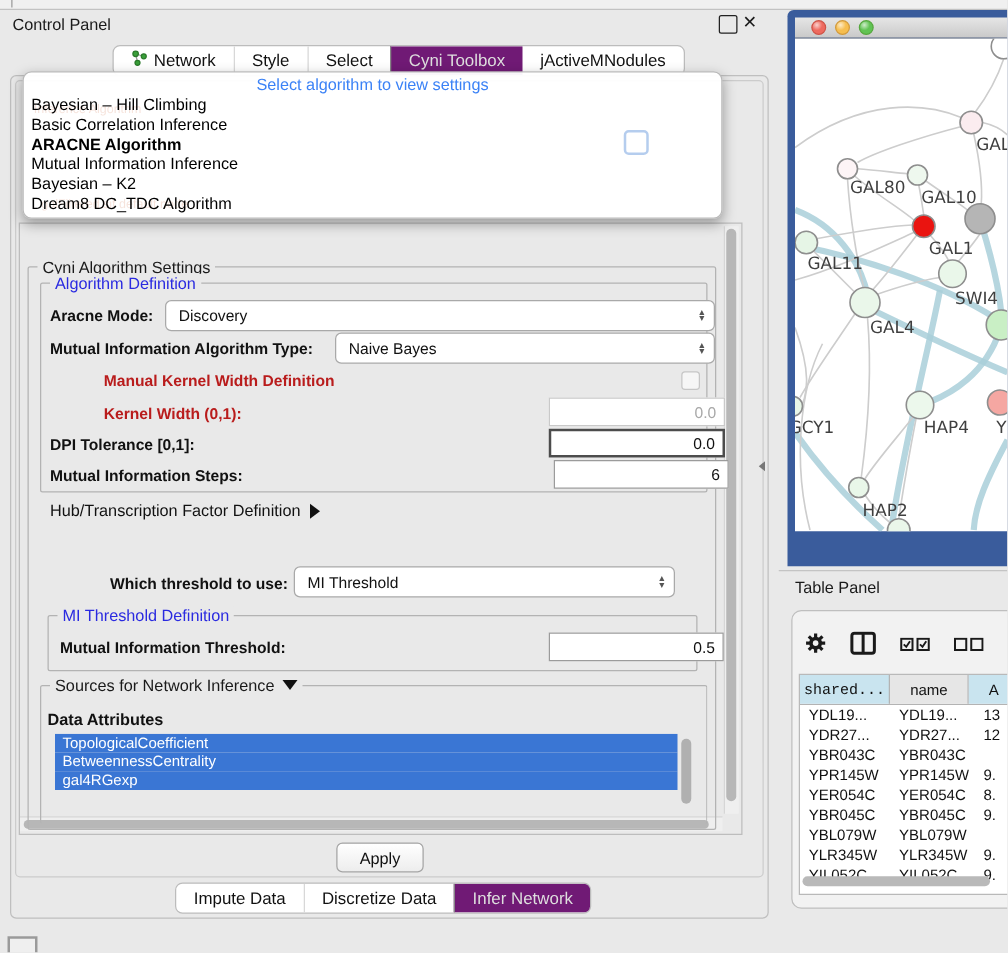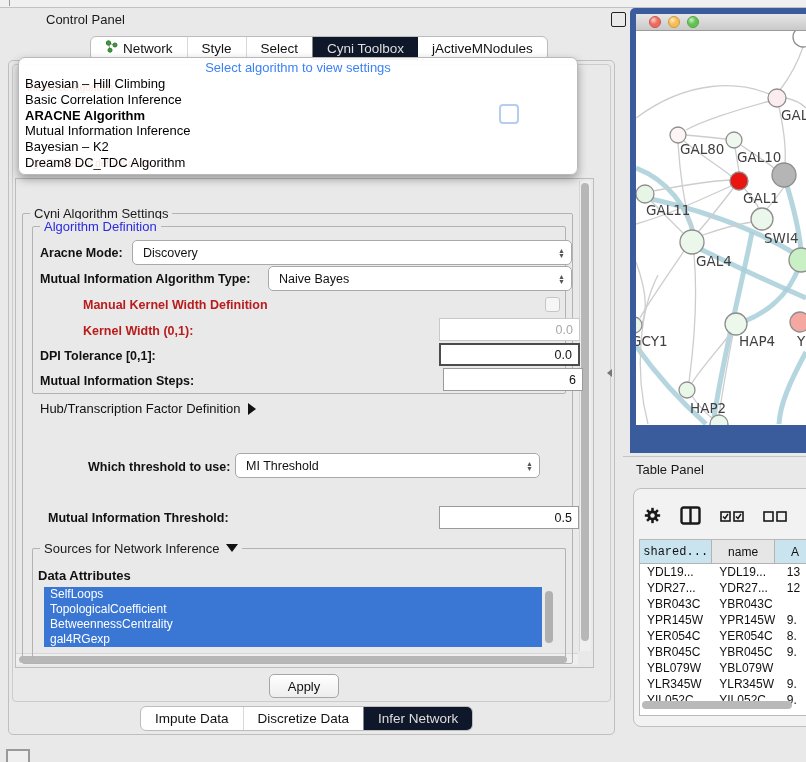--- a/index.html
+++ b/index.html
@@ -5,30 +5,30 @@
   html,body{margin:0;padding:0;}
   body{font-family:"Liberation Sans","DejaVu Sans",sans-serif;background:#e9e9e9;}
   #screen{position:relative;width:806px;height:762px;overflow:hidden;background:#e9e9e9;}
   .abs{position:absolute;}
 
   
   #top-strip{left:0;top:0;width:806px;height:7px;background:#f0f0f0;border-bottom:1px solid #c2c2c2;}
   #top-tick{left:9px;top:0;width:1px;height:6px;background:#9a9a9a;}
 
   
-  #cp-titlebar{left:0;top:8px;width:622px;height:24px;margin-left:36px;}
+  #cp-titlebar{left:0;top:8px;width:622px;height:24px;}
   #cp-title{left:10px;top:4px;font-size:13px;color:#1a1a1a;}
   #cp-float{left:575px;top:4px;width:13px;height:13px;border:1.5px solid #222;border-radius:2px;background:transparent;}
   #cp-close{left:594px;top:1px;font-size:14px;font-weight:bold;color:#1a1a1a;}
 
   
   #top-tabs{left:90px;top:36px;height:23px;display:flex;background:#fff;border:1px solid #bcbcbc;border-radius:6px;overflow:hidden;}
   .tab{display:flex;align-items:center;gap:5px;padding:0 14px;font-size:13.5px;color:#111;line-height:22px;border-left:1px solid #d8d8d8;}
   .tab:first-child{border-left:none;}
-  .tab.selected{background:#0f172a;color:#dedede;border-left-color:#868686;}
+  .tab.selected{background:#701a75;color:#dedede;border-left-color:#868686;}
   .tab.selected + .tab{border-left:none;}
 
   
   #cp-outer{left:8px;top:60px;width:605px;height:673px;border:1px solid #bfbfbf;border-radius:5px;background:#e9e9e9;}
   #cp-inner{left:12px;top:64px;width:597px;height:636px;border:1px solid #cccccc;border-radius:4px;background:#e9e9e9;}
 
   
   #algo-dropdown{left:18px;top:57px;width:558px;height:116px;background:rgba(255,255,255,0.96);border:1px solid #b9b9b9;border-radius:7px;box-shadow:0 4px 10px rgba(0,0,0,0.35);z-index:40;}
   #algo-placeholder{left:0;top:2px;width:100%;text-align:center;color:#3b82f6;font-size:13px;}
   #algo-options{left:0;top:18px;width:100%;}
@@ -192,29 +192,31 @@
 
   <div class="lbl" style="left:88px;top:460px;">Which threshold to use:</div>
   <div class="combo" style="left:235px;top:453px;width:293px;height:23px;">
     <span>MI Threshold</span>
     <span class="stepper">
         <span>▲</span>
         <span>▼</span>
       </span>
   </div>
 
+  <div class="group" style="left:38px;top:492px;width:518px;height:43px;">
+    <span class="group-title gt-blue" style="background:#e9e9e9;">MI Threshold Definition</span>
+  </div>
   <div class="lbl" style="left:48px;top:511px;">Mutual Information Threshold:</div>
   <div class="field" style="left:420px;top:506px;width:132px;height:21px;">0.5</div>
 
   <div class="group" style="left:32px;top:548px;width:532px;height:110px;border-bottom:none;">
     <span class="group-title gt-black"><span>Sources for Network Inference</span><span class="tri-down"></span></span>
   </div>
   <div class="lbl" style="left:38px;top:568px;font-size:13px;">Data Attributes</div>
   <div class="abs" id="attr-list">
-      <div class="attr-item">SelfLoops</div>
       <div class="attr-item">TopologicalCoefficient</div>
       <div class="attr-item">BetweennessCentrality</div>
       <div class="attr-item">gal4RGexp</div>
     </div>
   <div class="abs" style="left:44px;top:587px;width:514px;height:63px;pointer-events:none;">
       <div class="abs" id="attr-scroll-thumb"></div>
     </div>
 
   <div class="abs" id="apply-btn">
       <span>Apply</span>

